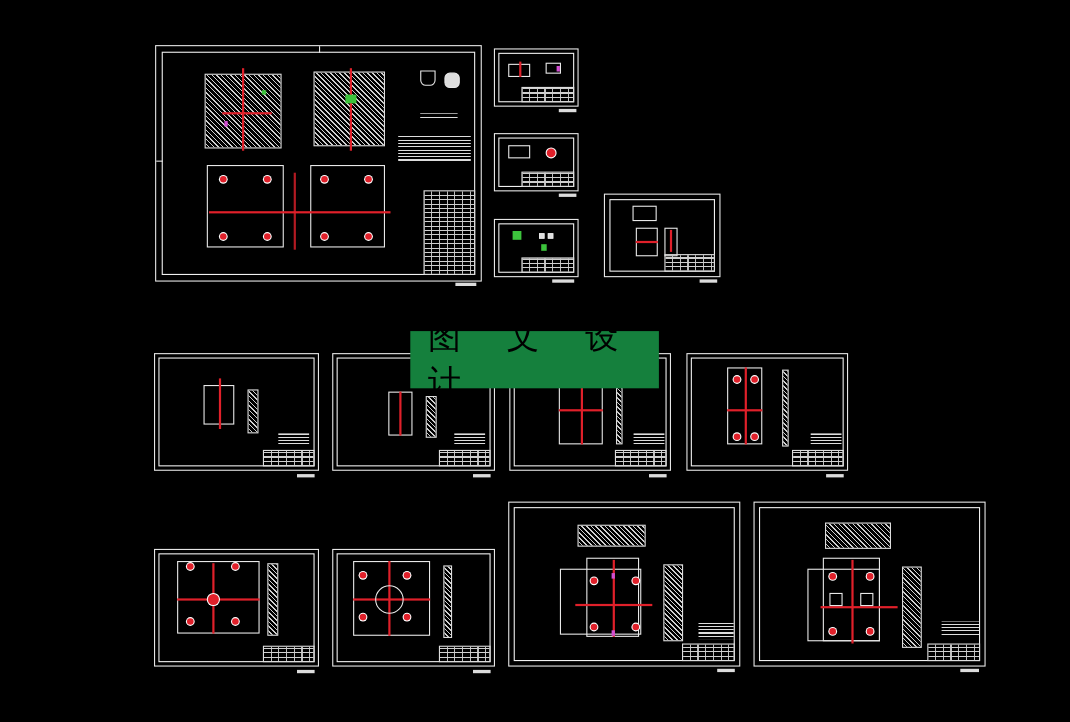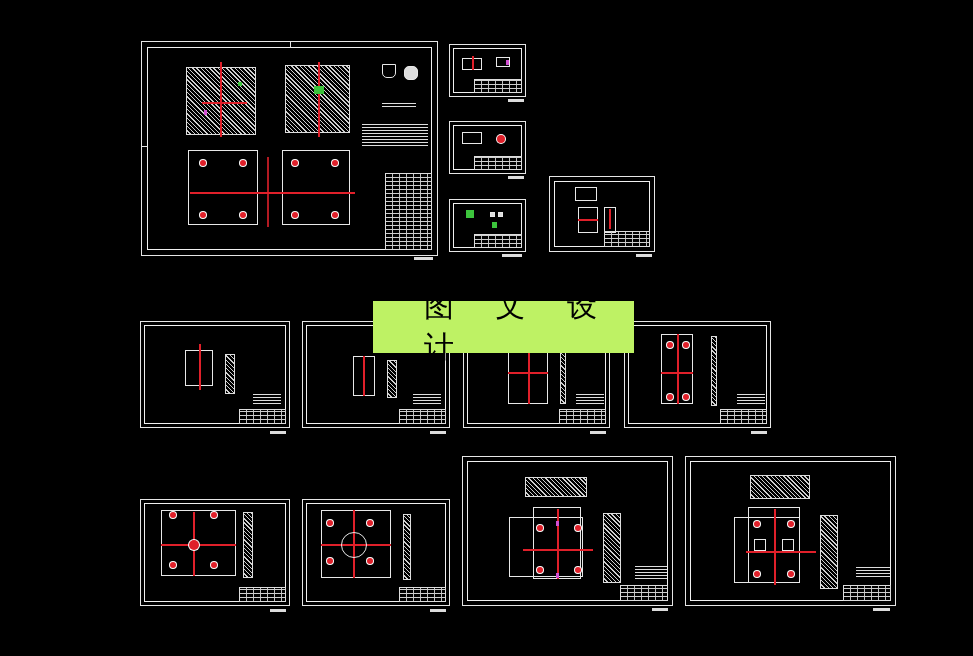--- a/index.html
+++ b/index.html
@@ -16,22 +16,22 @@
   .sheet .notes { position:absolute; background:repeating-linear-gradient(0deg, transparent 0 2px, #ddd 2px 3px); }
   .sheet-label { position:absolute; height:3px; background:#dcdcdc; }
   .rline-h { position:absolute; height:2px; background:#e0202a; }
   .rline-v { position:absolute; width:2px; background:#e0202a; }
   .wbox { position:absolute; border:1px solid #e8e8e8; box-sizing:border-box; }
   .hatch { position:absolute; border:1px solid #ddd; box-sizing:border-box;
            background:repeating-linear-gradient(45deg, transparent 0 2px, #cfcfcf 2px 3px); }
   .dot { position:absolute; width:6px; height:6px; border-radius:50%; background:#e0202a; box-shadow:0 0 0 1px #fff; }
   .gdot { position:absolute; width:4px; height:4px; background:#3cc43c; }
   .pdot { position:absolute; width:3px; height:5px; background:#d24fd2; }
-  .watermark { position:absolute; left:373px; top:301px; width:226px; height:52px; background:#bef264;
-               display:flex; align-items:center; justify-content:flex-start;padding-left:35px; }
+  .watermark { position:absolute; left:373px; top:301px; width:226px; height:52px; background:#15803d;
+               display:flex; align-items:center; justify-content:flex-start; }
   .watermark span { color:#000; font-family:"DejaVu Serif", serif; font-size:30px; letter-spacing:16px; padding-left:16px; }
 </style>
 </head>
 <body>
 
 <div class="sheet" style="left:141px;top:41px;width:297px;height:215px;">
   <div class="inner"></div>
   <div class="tick" style="left:0;top:104px;width:6px;height:1px;"></div>
   <div class="tick" style="left:148px;top:0;width:1px;height:6px;"></div>
 

